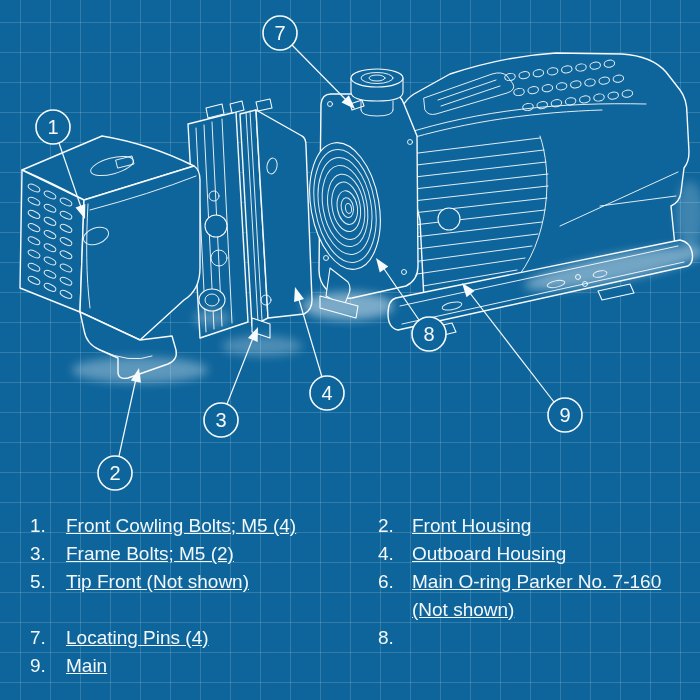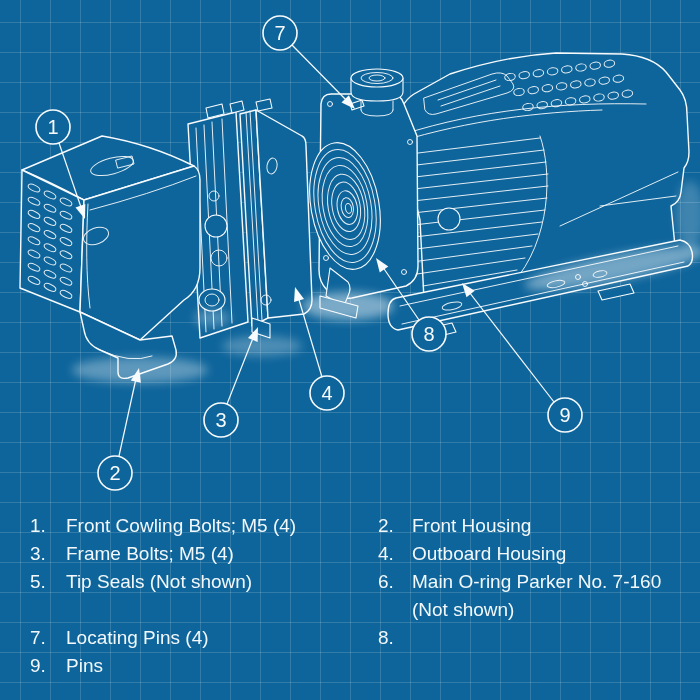--- a/index.html
+++ b/index.html
@@ -31,21 +31,21 @@
     position:absolute;left:30px;top:512px;display:flex;color:#F2F8FB;
     font-size:19px;line-height:28px;
   }
   .legend .col{display:flex;flex-direction:column;}
   .legend .col.left{width:348px;}
   .legend .col.right{width:310px;}
   .legend .item{display:flex;align-items:flex-start;}
   .legend .item.gap{margin-top:28px;}
   .legend .num{flex:0 0 36px;}
   .legend .col.right .num{flex:0 0 34px;}
-  .legend .txt{white-space:pre-line;}
+  .legend .txt{white-space:pre-line;text-decoration:underline;}
 </style>
 </head>
 <body>
 
 <div class="page">
 
   <svg class="diagram" width="700" height="505" viewBox="0 0 700 505">
     <defs>
       <filter id="soft" x="-60%" y="-60%" width="220%" height="220%">
         <feGaussianBlur stdDeviation="5"></feGaussianBlur>
@@ -251,33 +251,33 @@
   </svg>
 
   <div class="legend">
     <div class="col left">
       <div class="item">
         <span class="num">1.</span>
         <span class="txt">Front Cowling Bolts; M5 (4)</span>
       </div>
       <div class="item">
         <span class="num">3.</span>
-        <span class="txt">Frame Bolts; M5 (4)</span>
+        <span class="txt">Frame Bolts; M5 (2)</span>
       </div>
       <div class="item">
         <span class="num">5.</span>
-        <span class="txt">Tip Seals (Not shown)</span>
+        <span class="txt">Tip Front (Not shown)</span>
       </div>
       <div class="item gap">
         <span class="num">7.</span>
         <span class="txt">Locating Pins (4)</span>
       </div>
       <div class="item">
         <span class="num">9.</span>
-        <span class="txt">Pins</span>
+        <span class="txt">Main</span>
       </div>
     </div>
     <div class="col right">
       <div class="item">
         <span class="num">2.</span>
         <span class="txt">Front Housing</span>
       </div>
       <div class="item">
         <span class="num">4.</span>
         <span class="txt">Outboard Housing</span>

